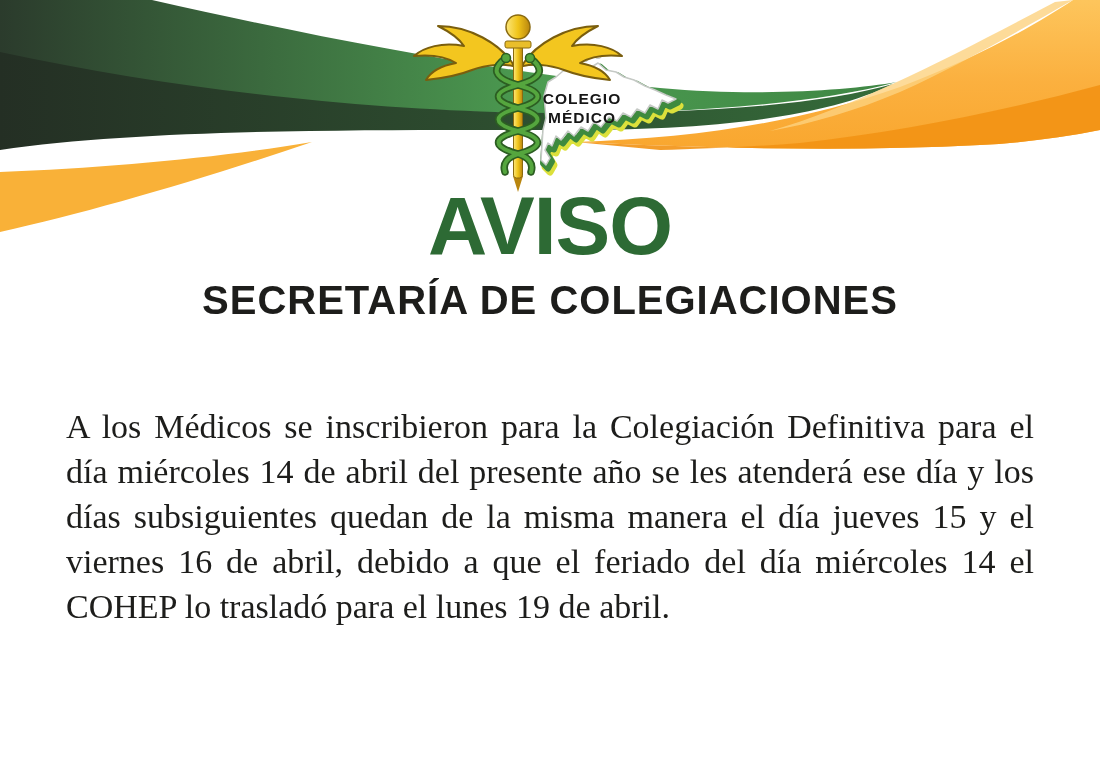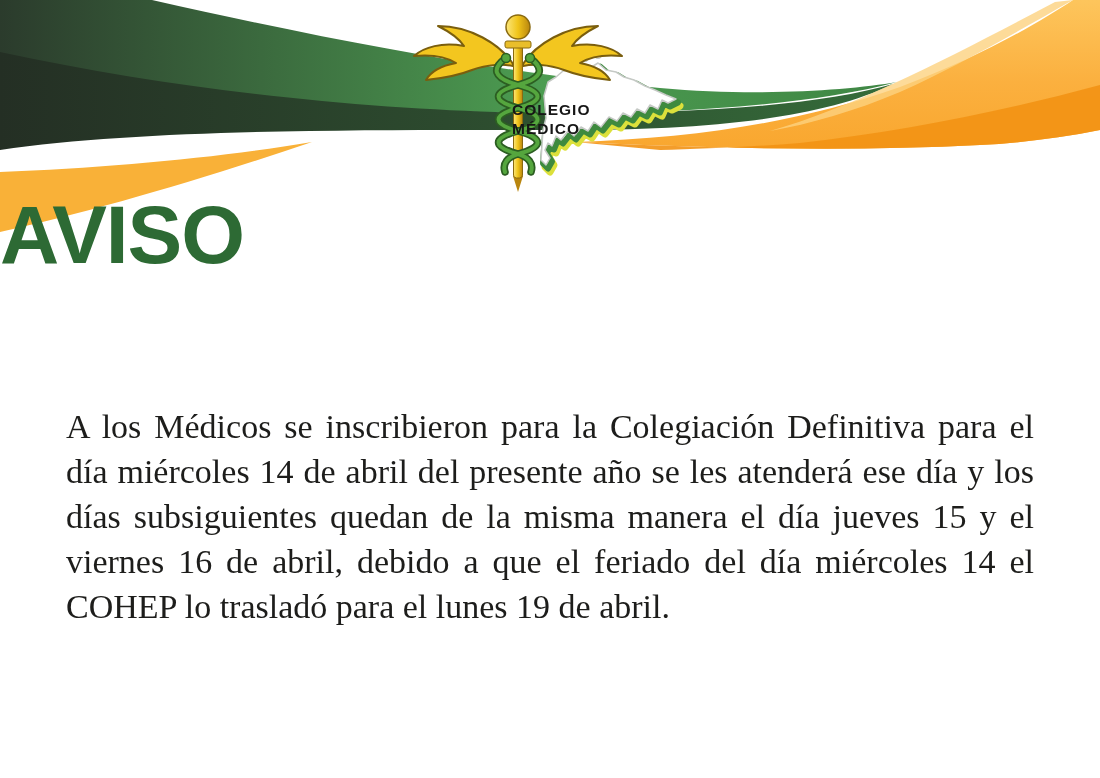--- a/index.html
+++ b/index.html
@@ -1,22 +1,22 @@
 <!DOCTYPE html>
 <html style="--title-green: #2D6A34; --text-black: #1D1D1B;"><head>
 <meta charset="utf-8">
 <style>
   html,body{margin:0;padding:0;background:#fff;}
   .canvas{position:relative;width:1100px;height:778px;background:#fff;overflow:hidden;
           font-family:"Liberation Sans",sans-serif;}
   .header-svg{position:absolute;left:0;top:0;width:1100px;height:240px;display:block;}
-  .logo-text{position:absolute;left:512px;top:100px;width:140px;
+  .logo-text{position:absolute;left:512px;top:89px;width:140px;text-align:center;
              font-family:"Liberation Sans",sans-serif;font-weight:700;
              font-size:15.5px;line-height:19px;letter-spacing:1px;color:#161616;}
-  .notice-title{position:absolute;left:0;top:190px;width:1100px;
+  .notice-title{position:absolute;left:0;top:181px;width:1100px;text-align:center;
                 font-family:"Liberation Sans",sans-serif;font-weight:700;
                 font-size:82px;line-height:90px;letter-spacing:-1px;
                 color:var(--title-green,#2D6A34);}
   .notice-subtitle{position:absolute;left:0;top:270px;width:1100px;text-align:center;
                    font-family:"Liberation Sans",sans-serif;font-weight:700;
                    font-size:40px;line-height:60px;letter-spacing:1px;
                    color:var(--text-black,#1D1D1B);}
   .notice-body{position:absolute;left:66px;top:370px;width:968px;
                font-family:Liberation Serif, serif;font-weight:400;
                font-size:34px;line-height:45px;text-align:justify;text-justify:inter-word;
@@ -120,15 +120,16 @@
       </g>
     </g>
   </svg>
 
   <div class="logo-text">
     <div>COLEGIO</div>
     <div>MÉDICO</div>
   </div>
 
   <div class="notice-title">AVISO</div>
+  <div class="notice-subtitle">SECRETARÍA DE COLEGIACIONES</div>
   <p class="notice-body">A los Médicos se inscribieron para la Colegiación Definitiva para el día miércoles 14 de abril del presente año se les atenderá ese día y los días subsiguientes quedan de la misma manera el día jueves 15 y el viernes 16 de abril, debido a que el feriado del día miércoles 14 el COHEP lo trasladó para el lunes 19 de abril.</p>
 
 </div>
 
 </body></html>

